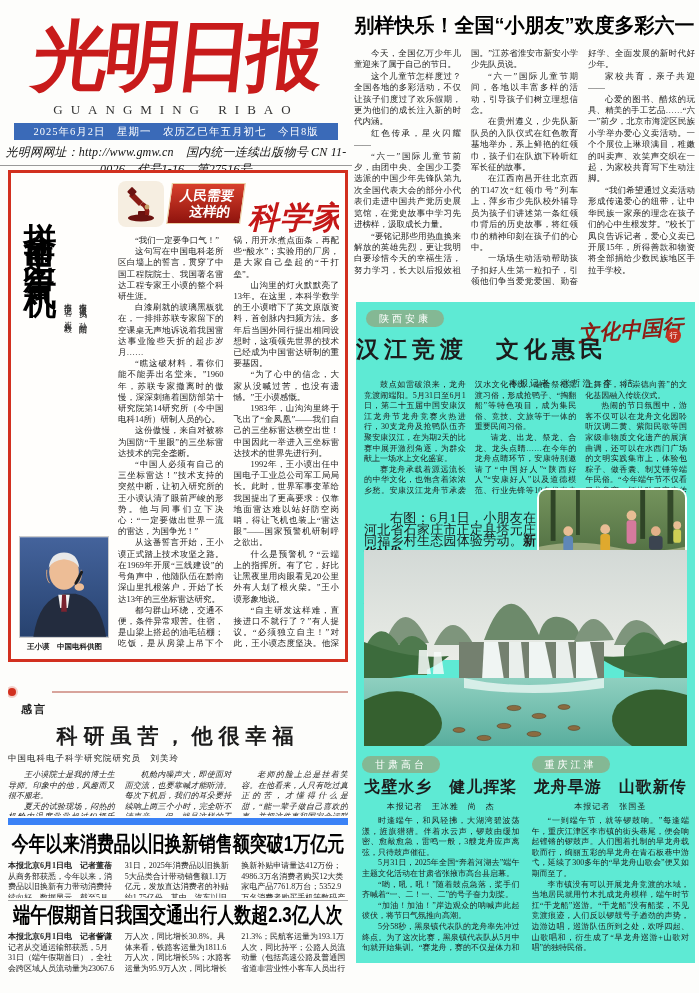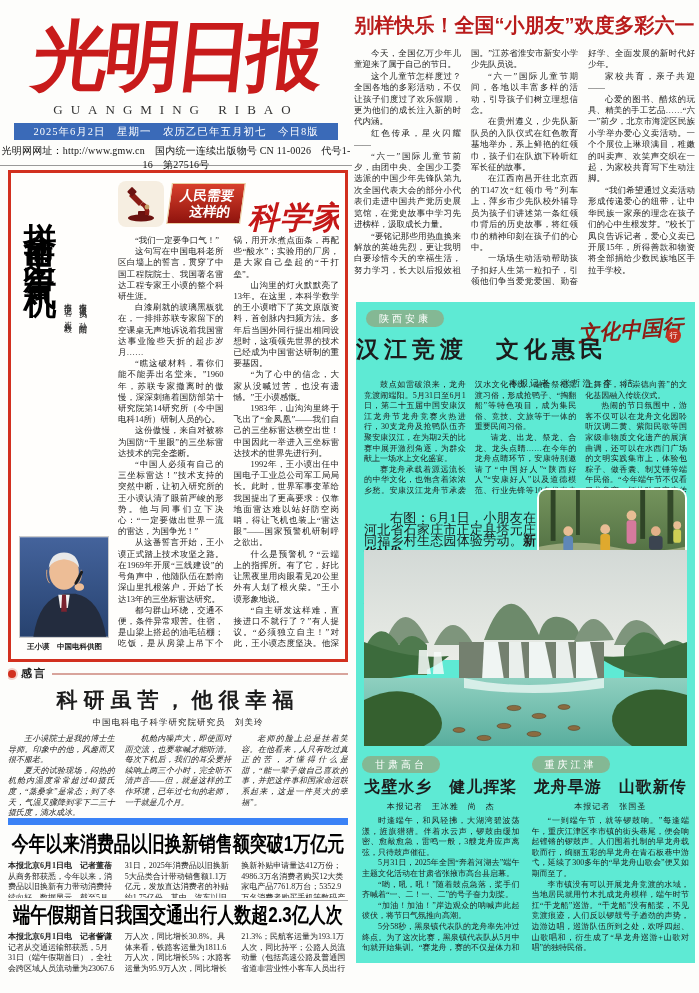--- a/index.html
+++ b/index.html
@@ -11,53 +11,53 @@
     color: #1c1c1c;
   }
   p { margin: 0; text-indent: 2em; text-align: justify; }
 
   
   .masthead { position:absolute; left:0; top:0; width:352px; height:166px; border-bottom:1px solid #999; text-align:center; }
   .brand { margin-top:10px; font-size:76px; line-height:92px; font-weight:bold; color:#c81b1b;
            letter-spacing:-5px; transform:skewX(-6deg); font-family:"DejaVu Serif","Liberation Serif",serif; white-space:nowrap; }
   .pinyin { font-size:13px; letter-spacing:8px; color:#333; margin-top:0px; }
   .datebar { margin:5px 14px 0 14px; background:#3a6ab8; color:#fff; font-size:10.5px; line-height:17px; letter-spacing:1px; }
-  .infoline { margin-top:4px; font-size:10px; color:#111; letter-spacing:0.2px; }
+  .infoline { margin-top:4px; font-size:12px; color:#111; letter-spacing:0.2px;font-style:italic; }
 
   
   .toparticle { position:absolute; left:354px; top:12px; width:341px; height:282px; overflow:hidden; }
-  .t-headline { font-family:"Liberation Sans","DejaVu Sans",sans-serif; font-weight:900; font-size:20px; letter-spacing:0px; text-align:center; color:#b91c1c; margin-bottom:9px; white-space:nowrap; }
+  .t-headline { font-family:"Liberation Sans","DejaVu Sans",sans-serif; font-weight:900; font-size:20px; letter-spacing:0px; text-align:center; color:#000000; margin-bottom:9px; white-space:nowrap; }
   .t-body { column-count:3; column-gap:10px; column-fill:auto; height:244px; overflow:hidden; font-size:8.5px; line-height:11.4px; }
 
   
   .featurebox { position:absolute; left:8px; top:170px; width:340px; height:492px; border:3px solid #d2301f; background:#fffefc; padding:5px 6px 5px 5px; display:flex; }
   .f-left { position:relative; width:97px; flex:none; }
   .v-wrap { display:flex; flex-direction:row; }
   .v-headline { writing-mode:vertical-rl; font-size:33px; font-weight:900; letter-spacing:9px; line-height:1; margin-top:18px; margin-left:8px; height:330px; color:#000; font-family:"DejaVu Serif","Liberation Serif",serif; }
   .v-byline { writing-mode:vertical-rl; font-size:8px; color:#222; margin-top:118px; height:210px; letter-spacing:2px; }
   .v-byline span { display:block; margin-left:4px; }
   .f-photo { position:absolute; left:3px; bottom:16px; width:90px; height:102px; border:1px solid #ccc; }
   .f-photo svg { display:block; width:100%; height:100%; }
-  .f-caption { position:absolute; left:0; bottom:2px; width:97px; text-align:center; font-size:7.5px; font-weight:bold; }
+  .f-caption { position:absolute; left:11px; bottom:2px; width:97px; text-align:left; font-size:7.5px; font-weight:bold; }
   .f-right { flex:1; padding-left:5px; overflow:hidden; }
   .f-banner { height:52px; display:flex; align-items:center; gap:5px; margin-bottom:5px; }
   .scope-box { width:46px; height:46px; flex:none; background:#f6eee1; border-radius:8px; display:flex; align-items:center; justify-content:center; }
   .banner-shape { background:linear-gradient(#d8402c,#8f130d); color:#fff; font-weight:900; font-size:13.5px; line-height:1.15; padding:4px 9px; transform:skewX(-8deg); border:1px solid #eacfa2; text-align:center; font-family:"Liberation Sans","DejaVu Sans",sans-serif; white-space:nowrap; }
   .banner-shape .l2 { display:block; padding-left:10px; }
   .banner-script { font-size:31px; font-weight:900; font-style:italic; color:#c41818; font-family:"DejaVu Serif","Liberation Serif",serif; letter-spacing:1px; white-space:nowrap;margin-top:28px; }
   .f-body { column-count:2; column-gap:10px; column-fill:auto; height:418px; overflow:hidden; font-size:8.5px; line-height:11.2px; }
 
   
   .ganyan { position:absolute; left:8px; top:666px; width:340px; height:150px; overflow:hidden; }
   .g-labelrow { display:flex; align-items:center; gap:5px; }
   .g-dot { width:8px; height:8px; border-radius:50%; background:#d2301f; flex:none; box-shadow:0 0 0 2px #f3cfc9; }
-  .g-label { font-size:11px; font-weight:bold; letter-spacing:2px; }
+  .g-label { font-size:11px; font-weight:bold; letter-spacing:2px;margin-top:36px; }
   .g-rule { flex:1; border-top:2px solid #d8a49c; }
   .g-headline { text-align:center; font-size:21px; font-weight:900; letter-spacing:6px; margin-top:5px; font-family:"DejaVu Serif","Liberation Serif",serif; }
-  .g-byline { text-align:center; font-size:8.5px; margin:3px 0 5px 0; letter-spacing:1px; }
+  .g-byline { font-size:8.5px; margin:3px 0 5px 0; letter-spacing:1px; }
   .g-body { column-count:3; column-gap:10px; column-fill:auto; height:86px; overflow:hidden; font-size:8px; line-height:10.6px; font-style:italic; }
 
   
   .tradein { position:absolute; left:8px; top:818px; width:340px; height:80px; border-top:7px solid #3b82f6; padding-top:5px; overflow:hidden; }
   .duanwu  { position:absolute; left:8px; top:900px; width:340px; height:91px; border-top:1px solid #aaa; padding-top:0; overflow:hidden; }
   .d-headline { font-family:"Liberation Sans","DejaVu Sans",sans-serif; font-weight:900; font-size:17px; text-align:center; white-space:nowrap; transform:scaleY(1.25); transform-origin:top; margin-bottom:8px; color:#000; }
   .s-body { column-count:3; column-gap:10px; column-fill:auto; height:52px; overflow:hidden; font-size:8px; line-height:10.5px; }
   .lead { font-weight:bold; }
 
   

